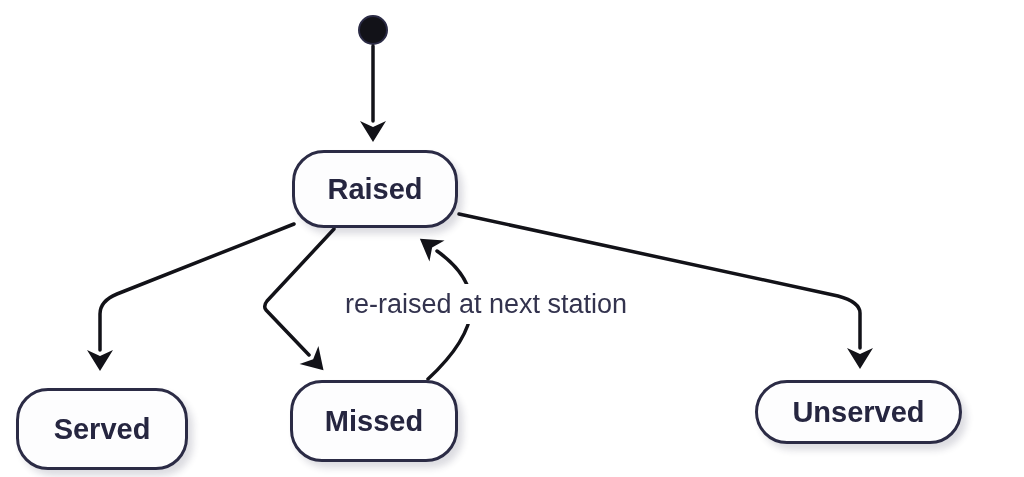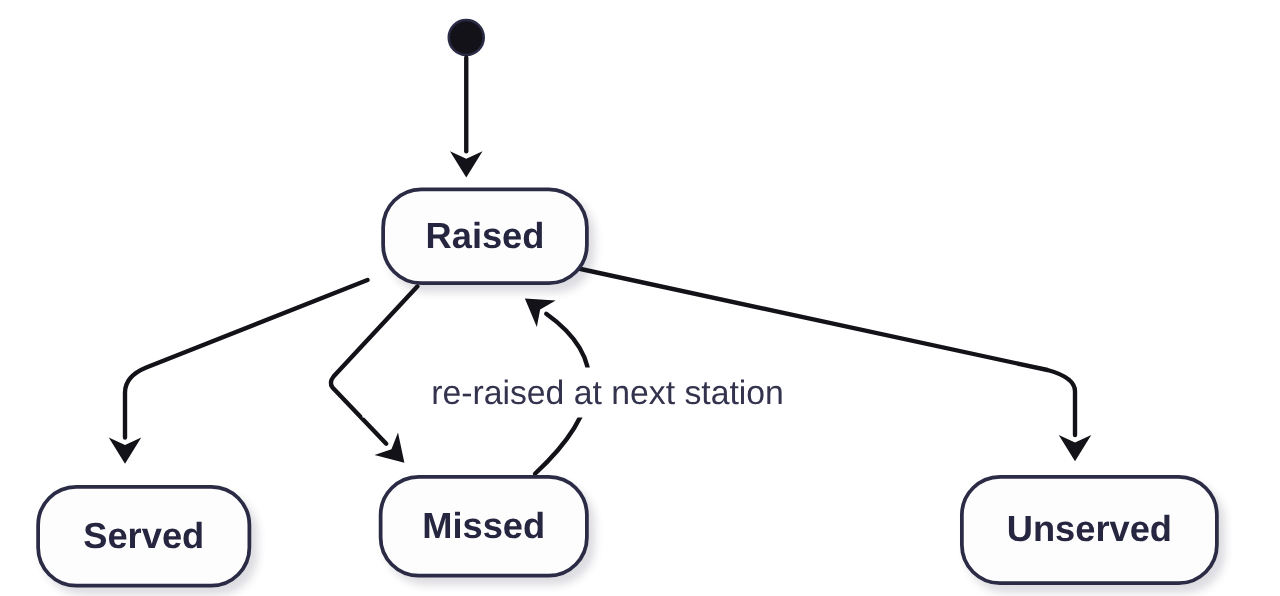--- a/index.html
+++ b/index.html
@@ -50,21 +50,20 @@
   .state-node {
     position: absolute;
     box-sizing: border-box;
     background: var(--node-fill);
     border: 3.5px solid var(--node-border);
     border-radius: 32px;
     box-shadow: 5px 6px 7px rgba(40, 40, 70, 0.16);
     display: flex;
     align-items: center;
     justify-content: center;
-    margin-left: 13px;
   }
   .state-label {
     font-size: 29px;
     font-weight: 700;
     color: var(--node-text);
     letter-spacing: 0px;
     white-space: nowrap;
   }
   .edge-label {
     position: absolute;
@@ -96,34 +95,34 @@
 
     <path d="M294,224 L117,294 Q100,301 100,314 L100,350" marker-end="url(#arrow)"></path>
 
     <path d="M334,229 L267,301 Q263,306 266,310 L309,355" marker-end="url(#arrow)"></path>
 
     <path d="M428,379 Q510,303 437,251" marker-end="url(#arrow)"></path>
 
     <path d="M459,214 L838,296 Q860,302 860,313 L860,348" marker-end="url(#arrow)"></path>
   </svg>
 
-  <div class="edge-label" style="left:290px; top:294px; width:392px; height:40px;">
+  <div class="edge-label" style="left:290px; top:284px; width:392px; height:40px;">
     <span>re-raised at next station</span>
   </div>
 
 
   <div class="state-node" style="left:292px; top:150px; width:166px; height:78px;">
     <span class="state-label">Raised</span>
   </div>
 
   <div class="state-node" style="left:16px; top:388px; width:172px; height:82px;">
     <span class="state-label">Served</span>
   </div>
 
   <div class="state-node" style="left:290px; top:380px; width:168px; height:82px;">
     <span class="state-label">Missed</span>
   </div>
 
-  <div class="state-node" style="left:755px; top:380px; width:207px; height:88px;">
+  <div class="state-node" style="left:755px; top:380px; width:207px; height:64px;">
     <span class="state-label">Unserved</span>
   </div>
 
 </div>
 
 </body></html>

